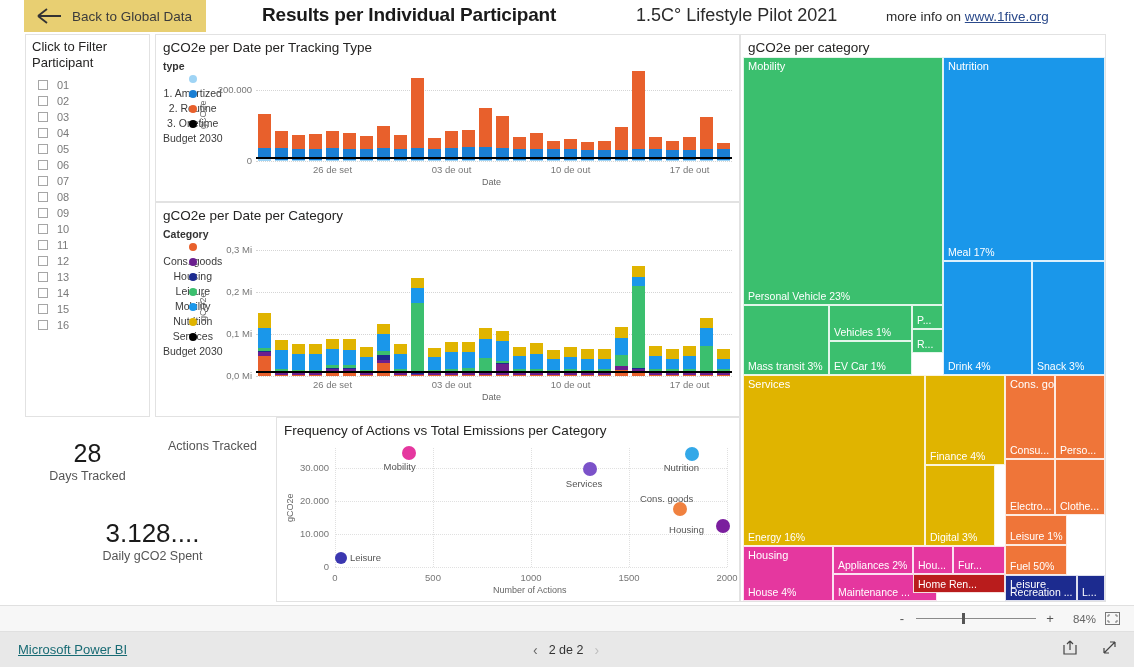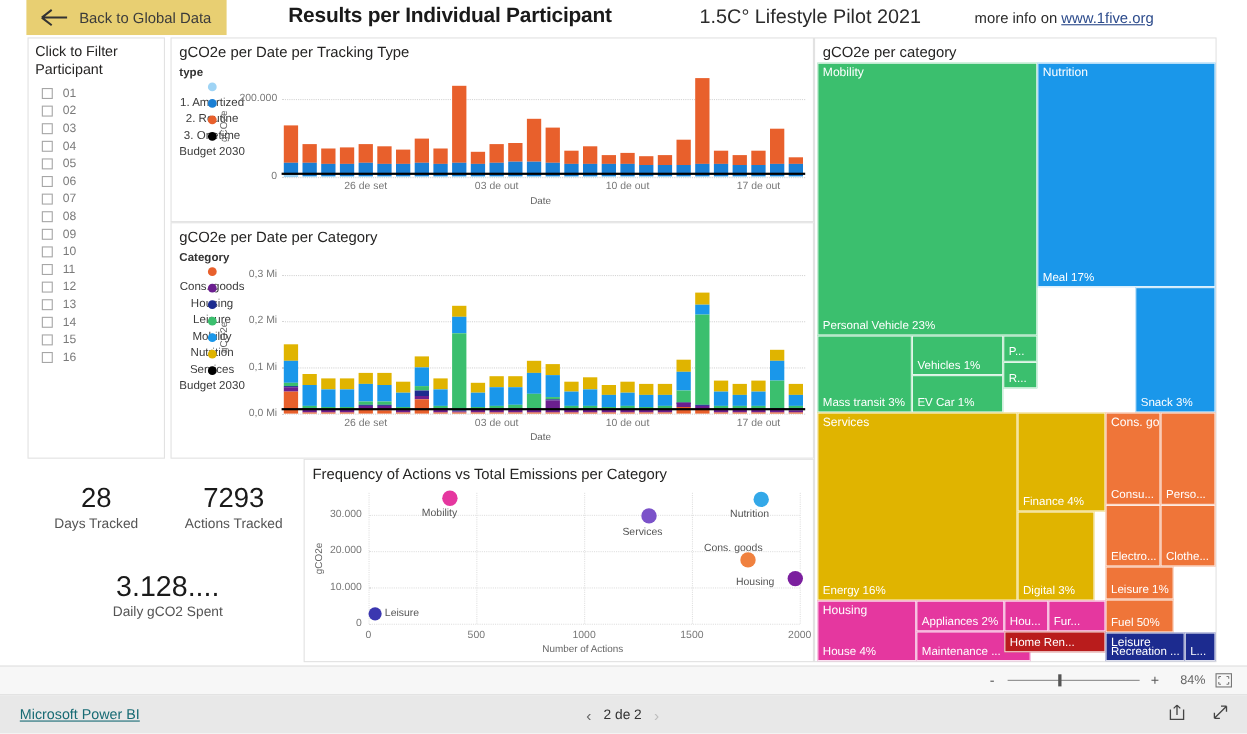--- a/index.html
+++ b/index.html
@@ -206,21 +206,20 @@
           </div>
         </div>
     </div>
 
     <div class="kpi-wrap">
       <div class="kpi kpi-a">
         <div class="kpi-val">28</div>
         <div class="kpi-lab">Days Tracked</div>
       </div>
       <div class="kpi kpi-b">
-        <div class="kpi-val">7293</div>
         <div class="kpi-lab">Actions Tracked</div>
       </div>
       <div class="kpi kpi-c">
         <div class="kpi-val">3.128....</div>
         <div class="kpi-lab">Daily gCO2 Spent</div>
       </div>
     </div>
 
     <div class="card chart1">
       <div class="card-title">gCO2e per Date per Tracking Type</div>
@@ -735,20 +734,23 @@
           <div class="tile" style="left: 169px; top: 248px; width: 31px; height: 24px; background: rgb(59, 191, 110);">
             <div class="t-bot">P...</div>
           </div>
           <div class="tile" style="left: 169px; top: 272px; width: 31px; height: 24px; background: rgb(59, 191, 110);">
             <div class="t-bot">R...</div>
           </div>
           <div class="tile" style="left: 200px; top: 0px; width: 162px; height: 204px; background: rgb(26, 151, 234);">
             <div class="t-top">Nutrition</div>
             <div class="t-bot">Meal 17%</div>
           </div>
+          <div class="tile" style="left: 200px; top: 204px; width: 89px; height: 114px; background: rgb(26, 151, 234);">
+            <div class="t-bot">Drink 4%</div>
+          </div>
           <div class="tile" style="left: 289px; top: 204px; width: 73px; height: 114px; background: rgb(26, 151, 234);">
             <div class="t-bot">Snack 3%</div>
           </div>
           <div class="tile" style="left: 0px; top: 318px; width: 182px; height: 171px; background: rgb(224, 180, 0);">
             <div class="t-top">Services</div>
             <div class="t-bot">Energy 16%</div>
           </div>
           <div class="tile" style="left: 182px; top: 318px; width: 80px; height: 90px; background: rgb(224, 180, 0);">
             <div class="t-bot">Finance 4%</div>
           </div>

